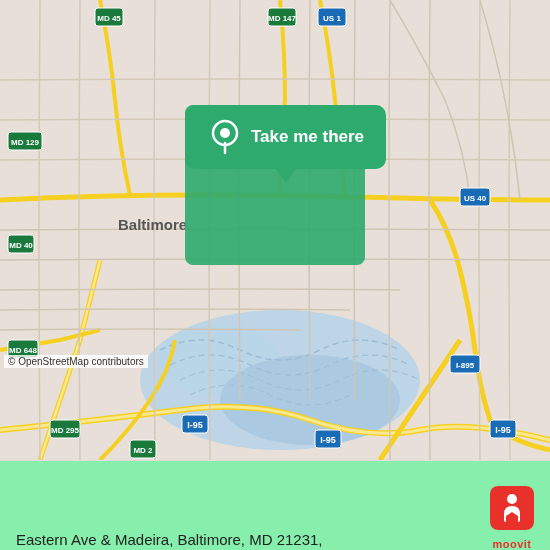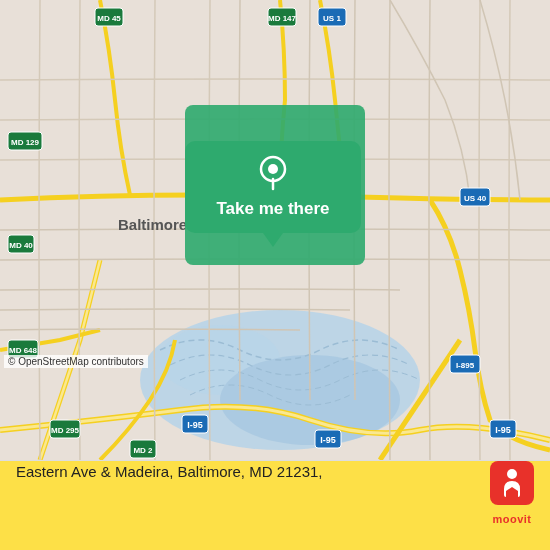--- a/index.html
+++ b/index.html
@@ -36,25 +36,24 @@
       flex-direction: column;
       align-items: center;
       z-index: 10;
     }
 
     .popup-box {
       background-color: #2eaa6e;
       border-radius: 10px;
       padding: 14px 22px;
       display: flex;
-      flex-direction: column;
+      flex-direction: row;
       align-items: center;
       gap: 8px;
       min-width: 176px;
-      margin-top: 36px;
     }
 
     .popup-pin {
       width: 36px;
       height: 36px;
     }
 
     .popup-btn-text {
       color: white;
       font-size: 17px;
@@ -67,23 +66,23 @@
       height: 0;
       border-left: 10px solid transparent;
       border-right: 10px solid transparent;
       border-top: 14px solid #2eaa6e;
     }
 
     
     #info-bar {
       width: 550px;
       height: 90px;
-      background: #fde047;
-      display: flex;
-      align-items: flex-start;
+      background: #86efac;
+      display: flex;
+      align-items: flex-end;
       padding: 0 16px;
       position: relative;
       border-top: 1px solid #ddd;
     }
 
     .info-text-block {
       flex: 1;
     }
 
     .info-address {

